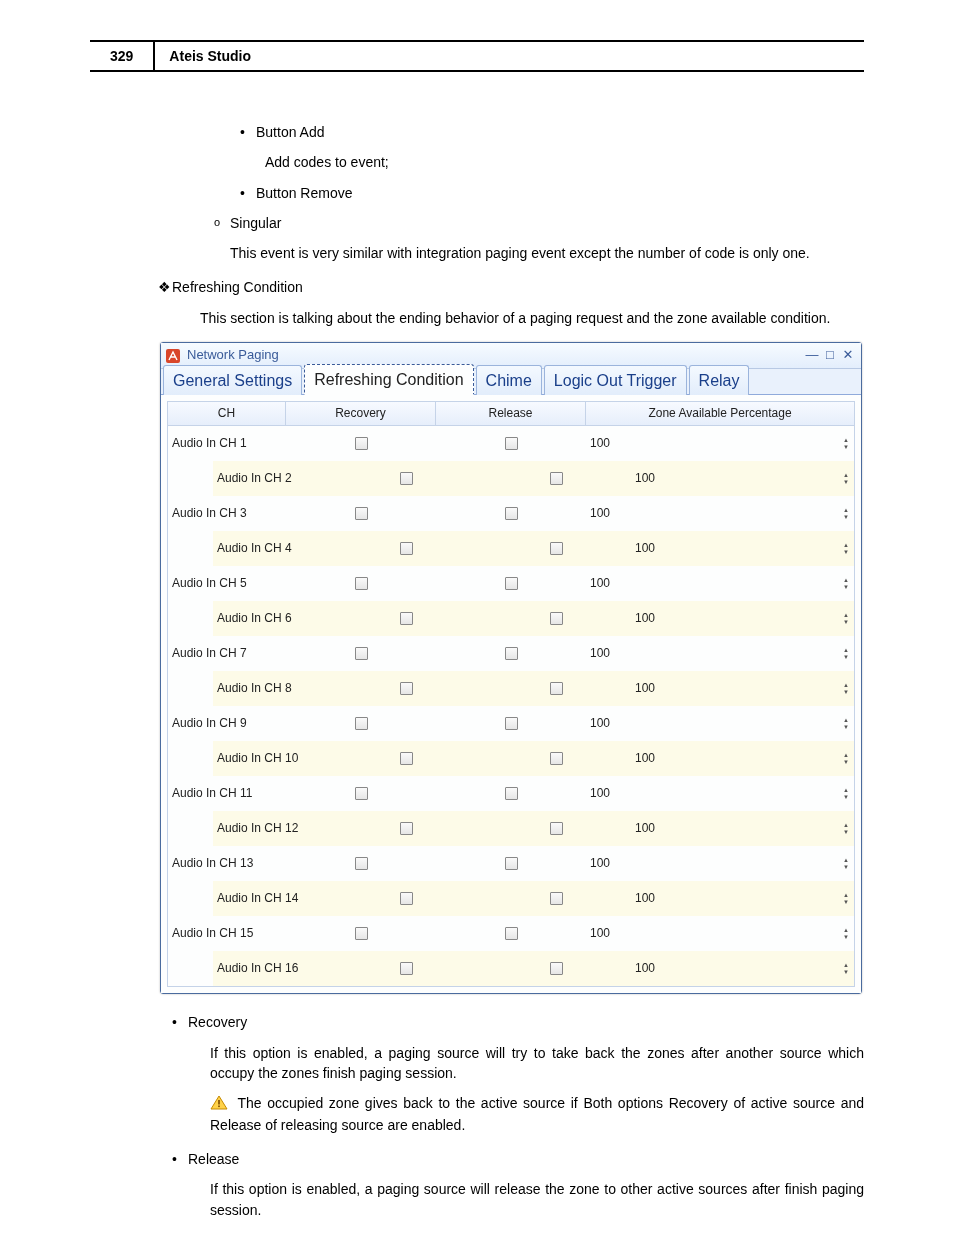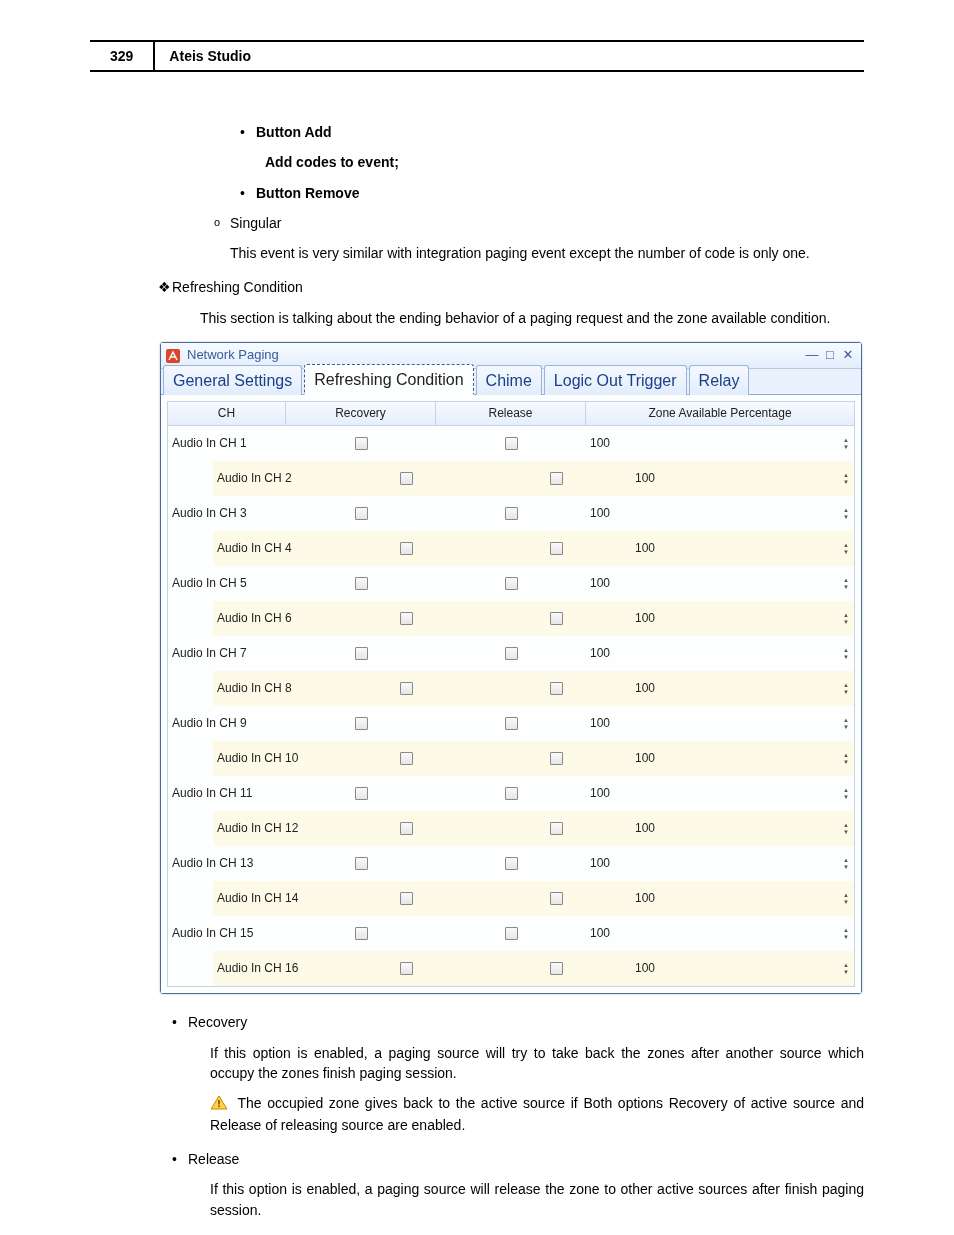--- a/index.html
+++ b/index.html
@@ -41,26 +41,24 @@
   .bullet-item {
     display: flex;
     margin: 10px 0 10px 150px;
   }
   .bullet-item .dot {
     width: 16px;
     flex-shrink: 0;
   }
   .bullet-text {
     flex: 1;
-    font-weight: bold;
   }
   .indent-para {
     margin: 10px 0 10px 175px;
     text-align: justify;
-    font-weight: bold;
   }
   .circ-item {
     display: flex;
     margin: 10px 0 10px 124px;
   }
   .circ-item .circ {
     width: 16px;
     flex-shrink: 0;
     font-size: 11px;
     line-height: 18px;

